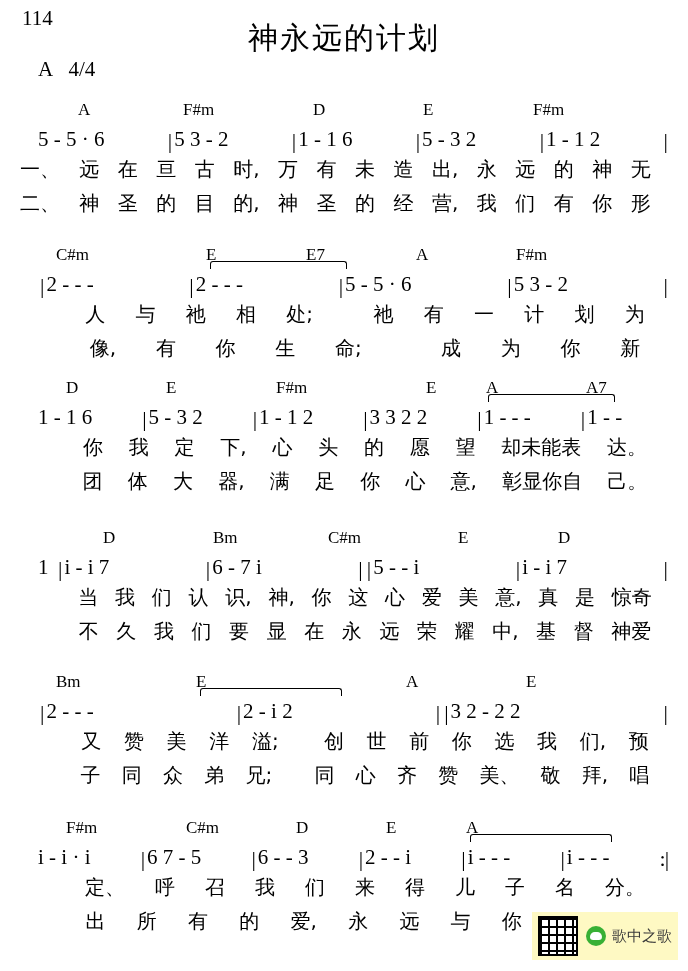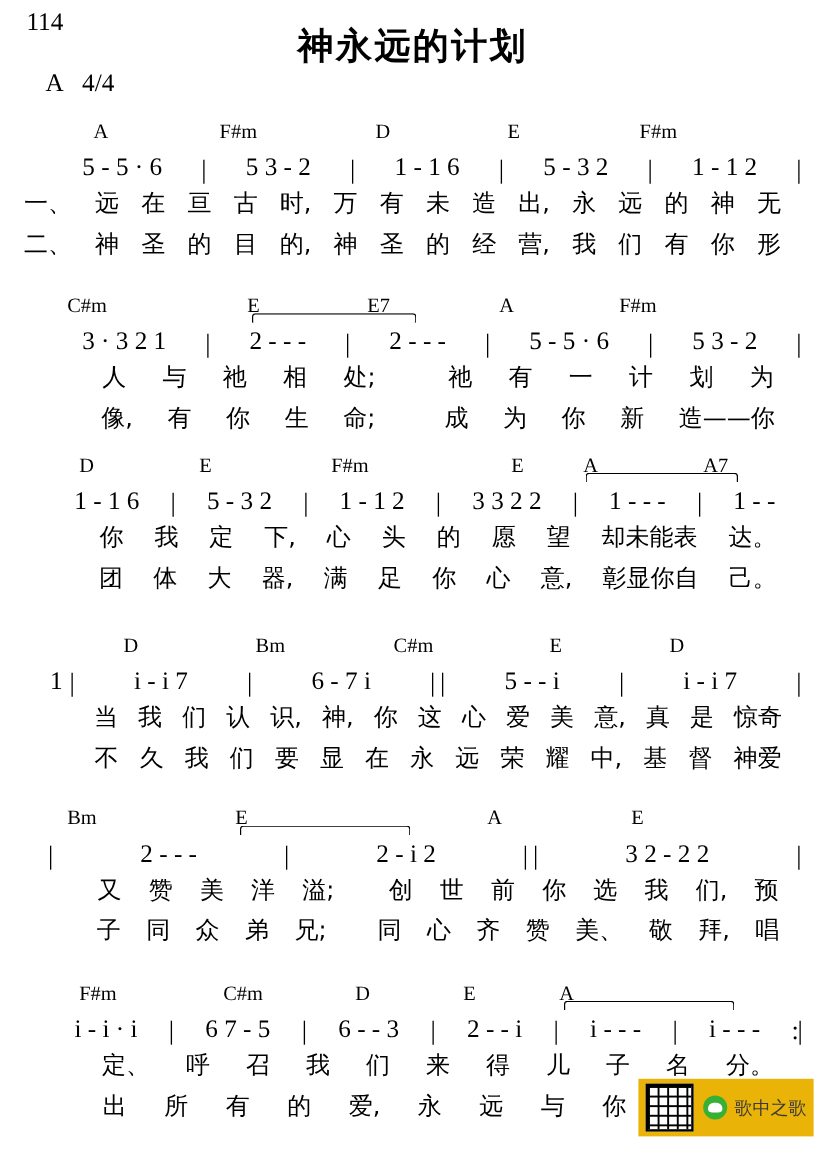--- a/index.html
+++ b/index.html
@@ -27,21 +27,21 @@
     font-size: 21px;
     font-family: "Liberation Serif", serif;
   }
   .song-title {
     position: absolute;
     left: 0;
     right: 0;
     top: 18px;
     text-align: center;
     font-size: 30px;
-    font-weight: bold;
+    font-weight: normal;
     font-family: "DejaVu Sans", sans-serif;
     letter-spacing: 2px;
   }
   .key-sig {
     position: absolute;
     left: 38px;
     top: 57px;
     font-size: 21px;
     font-family: "Liberation Serif", serif;
   }
@@ -73,21 +73,21 @@
     align-items: flex-end;
     margin-left: 38px;
     margin-right: 18px;
     font-size: 21px;
     font-family: "Liberation Serif", serif;
     letter-spacing: 0px;
     height: 30px;
   }
   .notes .cell {
     flex: 1 1 auto;
-    text-align: center;
+    text-align: left;
     white-space: nowrap;
     position: relative;
   }
   .notes .bar {
     flex: 0 0 auto;
     padding: 0 2px;
     font-size: 22px;
     line-height: 1;
   }
   .lyric-line {
@@ -124,24 +124,24 @@
     border-right: 1.6px solid #000;
     border-radius: 3px 3px 0 0;
   }
   .endbar {
     font-size: 22px;
     letter-spacing: -1px;
   }
   .footer {
     position: absolute;
     right: 10px;
-    bottom: 24px;
+    bottom: 11px;
     display: flex;
     align-items: center;
-    background: #eab308;
+    background: #fef9c3;
     padding: 4px 6px;
   }
   .footer .qr {
     width: 36px;
     height: 36px;
     background:
       linear-gradient(90deg, #000 2px, transparent 2px) 0 0/8px 8px,
       linear-gradient(#000 2px, transparent 2px) 0 0/8px 8px,
       #fff;
     border: 2px solid #000;
@@ -248,21 +248,20 @@
   <div class="system" style="top:245px;">
     <div class="chords">
       <span class="chord" style="left:18px">C#m</span>
       <span class="chord" style="left:168px">E</span>
       <span class="chord" style="left:268px">E7</span>
       <span class="chord" style="left:378px">A</span>
       <span class="chord" style="left:478px">F#m</span>
       <span class="tie" style="left:172px; top:16px; width:135px;"></span>
     </div>
     <div class="notes">
-      <span class="cell">3 · 3 2 1</span>
       <span class="bar">|</span>
       <span class="cell">2 - - -</span>
       <span class="bar">|</span>
       <span class="cell">2 - - -</span>
       <span class="bar">|</span>
       <span class="cell">5 - 5 · 6</span>
       <span class="bar">|</span>
       <span class="cell">5 3 - 2</span>
       <span class="bar">|</span>
     </div>
@@ -289,21 +288,20 @@
         <span class="syl">像,</span>
         <span class="syl">有</span>
         <span class="syl">你</span>
         <span class="syl">生</span>
         <span class="syl">命;</span>
         <span class="syl"></span>
         <span class="syl">成</span>
         <span class="syl">为</span>
         <span class="syl">你</span>
         <span class="syl">新</span>
-        <span class="syl">造——你</span>
       </span>
     </div>
   </div>
 
   <div class="system" style="top:378px;">
     <div class="chords">
       <span class="chord" style="left:28px">D</span>
       <span class="chord" style="left:128px">E</span>
       <span class="chord" style="left:238px">F#m</span>
       <span class="chord" style="left:388px">E</span>

